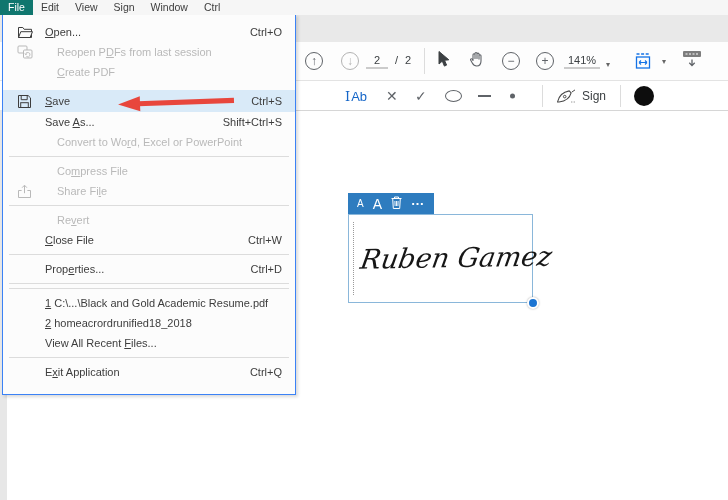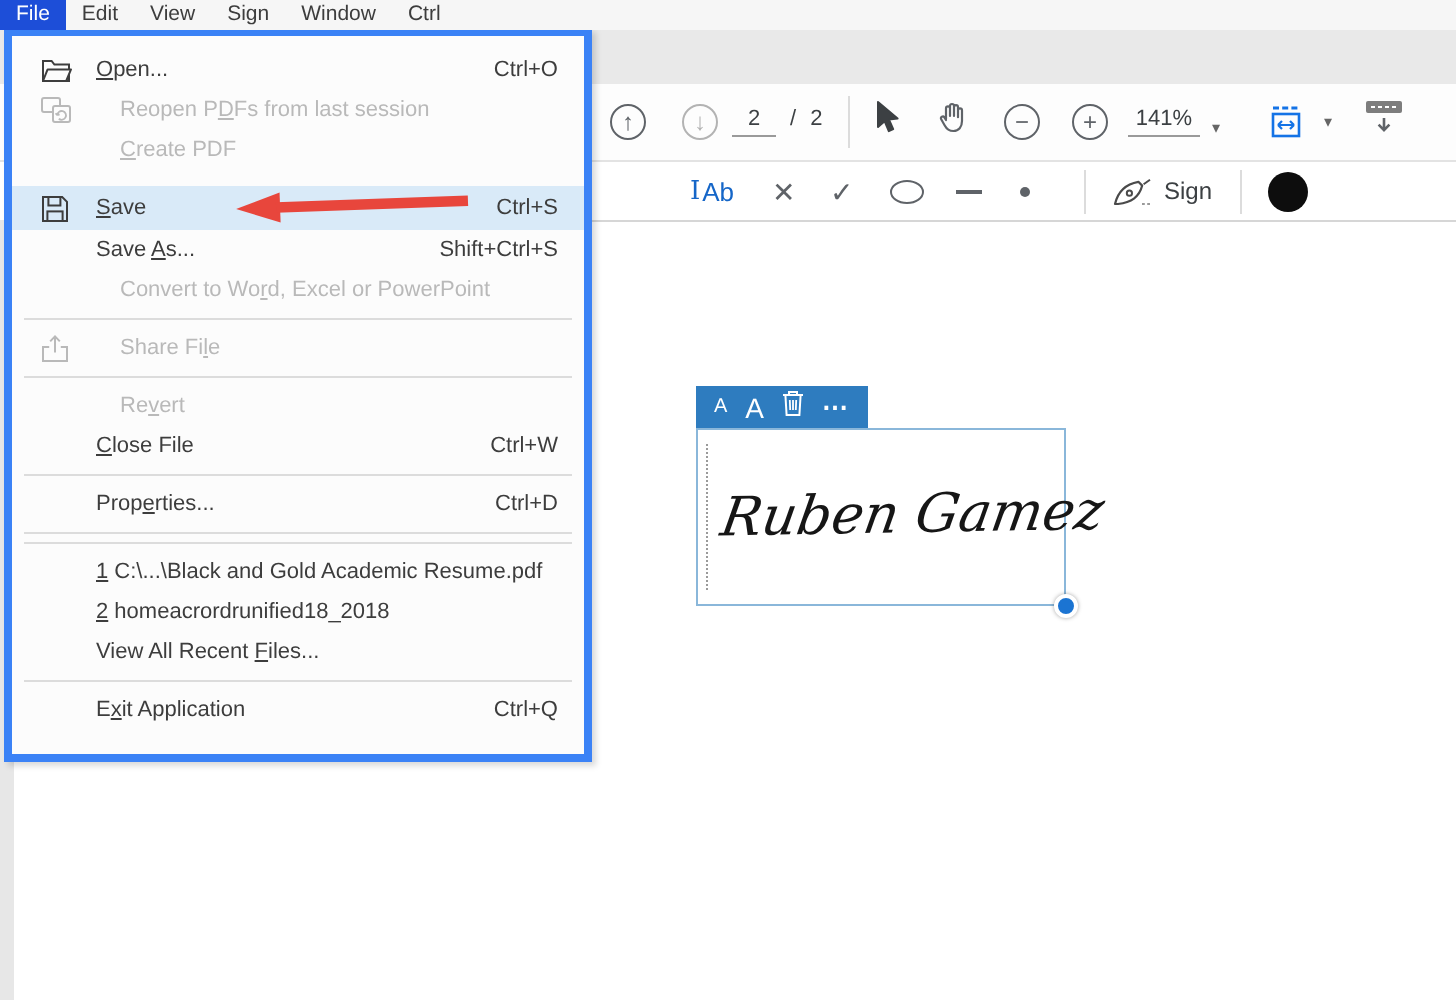--- a/index.html
+++ b/index.html
@@ -3,21 +3,21 @@
 <meta charset="utf-8">
 <style>
   html,body{margin:0;padding:0;background:#fff;}
   .stage{position:relative;width:728px;height:500px;overflow:hidden;background:#fff;
          font-family:"Liberation Sans",sans-serif;-webkit-font-smoothing:antialiased;}
 
   
   .menubar{position:absolute;left:0;top:0;width:728px;height:15px;background:#f6f6f6;
            display:flex;align-items:center;font-size:10.5px;color:#3d3d3d;z-index:30;}
   .menubar .mb-item{padding:1px 8px;height:13px;line-height:13px;cursor:default;}
-  .menubar .mb-item.active{background:#1d4ed8;color:#fff;}
+  .menubar .mb-item.active{background:#0f766e;color:#fff;}
 
   
   .tabband{position:absolute;left:0;top:15px;width:728px;height:27px;background:#e9e9e9;}
 
   
   .toolbar1{position:absolute;left:0;top:42px;width:728px;height:38px;background:#fdfdfd;
             border-bottom:1px solid #e3e3e3;}
   .toolbar2{position:absolute;left:0;top:81px;width:728px;height:29px;background:#fff;
             border-bottom:1px solid #d6d6d6;}
   .toolbar1>*,.toolbar2>*{position:absolute;top:50%;transform:translateY(-50%);}
@@ -39,21 +39,21 @@
   .abtool{color:#1566c8;font-size:13px;display:flex;align-items:center;}
   .ibeam{font-family:"DejaVu Serif",serif;font-size:13px;margin-right:1px;}
   .signtool{display:flex;align-items:center;gap:5px;font-size:12px;color:#3c4043;}
   .swatch{width:20px;height:20px;border-radius:50%;background:#0d0d0d;}
 
   
   .leftrail{position:absolute;left:0;top:110px;width:7px;height:390px;background:#e7e7e7;z-index:5;}
 
   
   .dropdown{position:absolute;left:2px;top:14px;width:294px;background:#fcfcfc;
-            border:4px solid #3b82f6;box-shadow:2px 2px 3px rgba(0,0,0,.15);
+            border:1px solid #3b82f6;box-shadow:2px 2px 3px rgba(0,0,0,.15);
             padding:7px 0 12px 0;z-index:20;box-sizing:border-box;}
   .mi{height:20px;display:flex;align-items:center;padding:0 13px 0 14px;font-size:11px;color:#3d3d3d;}
   .mi.highlighted{background:#d9eaf8;height:22px;}
   .mi.disabled{color:#b9b9b9;gap:12px;}
   .mi .ic{width:22px;display:flex;align-items:center;}
   .mi .lbl{margin-left:6px;white-space:nowrap;}
   .mi .sc{margin-left:auto;white-space:nowrap;}
   .mi .u{text-decoration:underline;}
   .msep{border-top:1px solid #dcdcdc;margin:4px 6px;}
   .mspacer{height:8px;}
@@ -198,20 +198,24 @@
         <span class="ic"></span>
         <span class="lbl">Save <span class="u">A</span>s...</span>
         <span class="sc">Shift+Ctrl+S</span>
       </div>
       <div class="mi disabled">
         <span class="ic"></span>
         <span class="lbl">Convert to Wo<span class="u">r</span>d, Excel or PowerPoint</span>
       </div>
       <div class="msep"></div>
       <div class="mi disabled">
+        <span class="ic"></span>
+        <span class="lbl">Co<span class="u">m</span>press File</span>
+      </div>
+      <div class="mi disabled">
         <span class="ic">
           <svg width="15" height="15" viewBox="0 0 15 15">
             <path d="M4.6 6.5 h-3.1 v7 h12 v-7 h-3.1" fill="none" stroke="currentColor"></path>
             <path d="M7.5 9.2 V1.6 M5.1 3.7 L7.5 1.2 L9.9 3.7" fill="none" stroke="currentColor"></path>
           </svg>
         </span>
         <span class="lbl">Share Fi<span class="u">l</span>e</span>
       </div>
       <div class="msep"></div>
       <div class="mi disabled">

